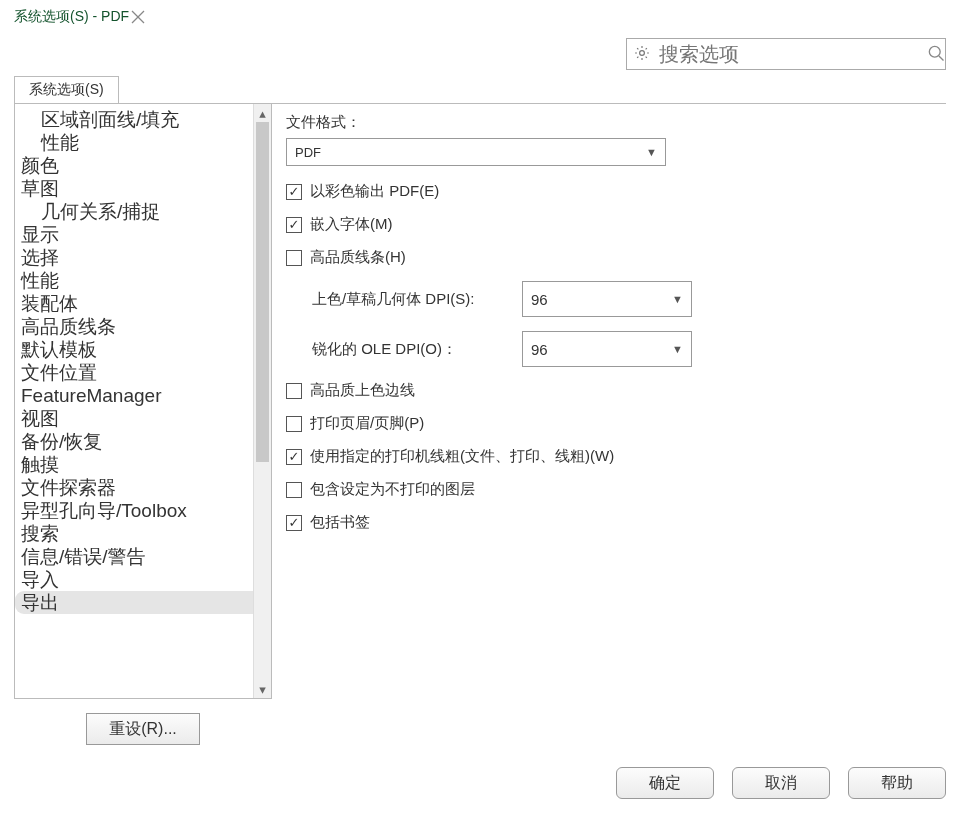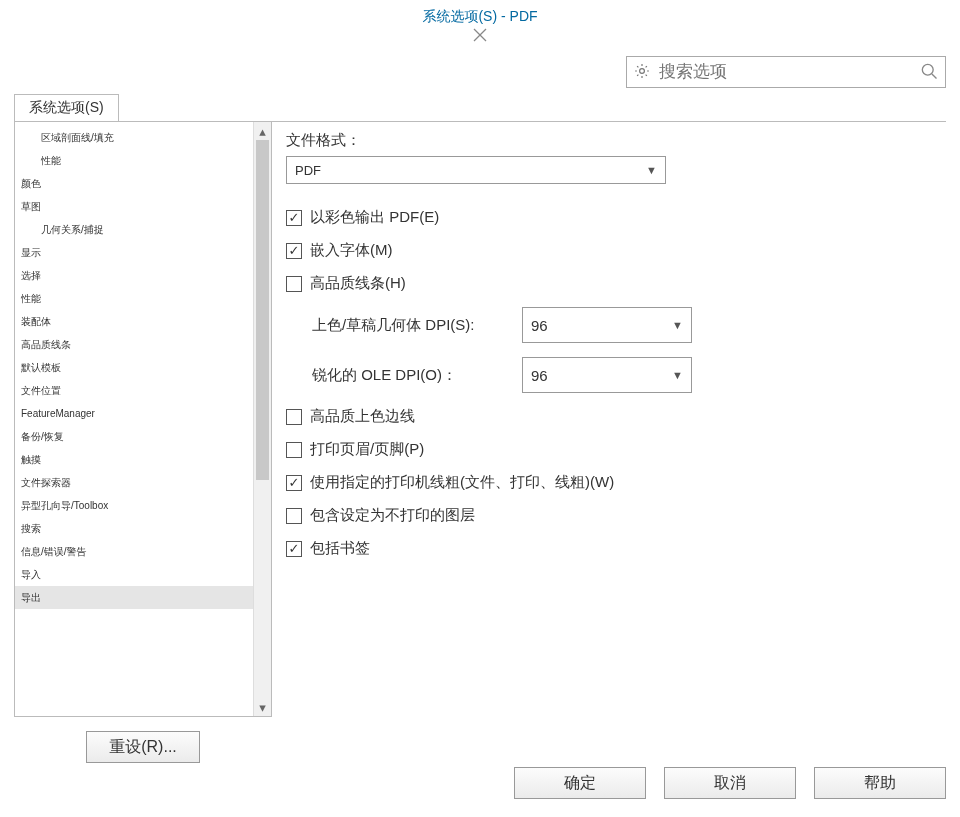--- a/index.html
+++ b/index.html
@@ -1,51 +1,51 @@
 <!DOCTYPE html>
 <html><head>
 <meta charset="utf-8">
 <style>
   * { box-sizing: border-box; }
   html, body { margin: 0; padding: 0; font-family: "Microsoft YaHei", "Segoe UI", Tahoma, sans-serif; font-size: 13px; background: #fff; color: #333; }
   .window { width: 960px; height: 817px; background: #fff; position: relative; }
-  .titlebar { display: flex; align-items: center; justify-content: flex-start; padding: 8px 14px 6px 14px; color: #0369a1; font-size: 14px; flex-direction: column; }
+  .titlebar { display: flex; align-items: center; justify-content: flex-start; padding: 8px 14px 6px 14px; color: #14532d; font-size: 14px; }
   .titlebar .close { width: 18px; height: 18px; display:flex; align-items:center; justify-content:center; color:#888; cursor:pointer; }
   .search-row { display:flex; justify-content:flex-end; padding: 6px 14px 0 14px; }
   .search-box { display:flex; align-items:center; width:320px; height:32px; border:1px solid #aaa; background:#fff; padding:0 6px; }
   .search-box .gear { margin-right:6px; color:#666; flex-shrink:0; }
-  .search-box input { flex:1; border:none; outline:none; font-size:17px; color:#888; background:transparent; }
+  .search-box input { flex:1; border:none; outline:none; font-size:20px; color:#888; background:transparent; }
   .search-box .mag { color:#888; flex-shrink:0; }
   .tab-strip { position: relative; height: 30px; margin: 4px 14px 0 14px; border-bottom: 1px solid #bbb; }
   .tab { position:absolute; top:2px; left:0; padding:4px 14px; border:1px solid #bbb; border-bottom:1px solid #fff; background:#fff; font-size:14px; }
   .body-area { display:flex; gap:14px; padding: 0 14px; margin-top:-1px; }
   .tree-panel { width:258px; height:596px; border:1px solid #bbb; overflow:hidden; position:relative; background:#fff; padding: 4px 0; }
   .tree-scroll { position:absolute; top:0; right:0; bottom:0; width:18px; background:#f0f0f0; border-left:1px solid #ddd; display:flex; flex-direction:column; align-items:center; }
   .tree-scroll .arrow { width:100%; height:18px; display:flex; align-items:center; justify-content:center; color:#666; background:#f0f0f0; }
   .tree-scroll .track { flex:1; width:100%; position:relative; }
   .tree-scroll .thumb { position:absolute; left:2px; right:2px; top:0; height:340px; background:#c8c8c8; }
   .tree ul { list-style:none; margin:0; padding:0; }
-  .tree li { padding: 2px 4px 2px 6px; font-size:10px; line-height:19px; white-space:nowrap; cursor:default; }
+  .tree li { padding: 2px 4px 2px 6px; font-size:19px; line-height:19px; white-space:nowrap; cursor:default; }
   .tree li.indent1 { padding-left: 26px; }
-  .tree li.selected { background:#e5e5e5; }
+  .tree li.selected { background:#e5e5e5;border-radius:9px; }
   .right-panel { flex:1; padding: 10px 8px 0 0; }
   .field-label { font-size:15px; margin-bottom:6px; }
   .select { display:flex; align-items:center; justify-content:space-between; border:1px solid #999; width:380px; height:28px; padding:0 8px; background:#fff; cursor:default; }
   .select.small { width:170px; height:36px; }
   .select .chev { color:#555; font-size:11px; }
-  .checks { margin-top:24px; }
+  .checks { margin-top:16px; }
   .check-row { display:flex; align-items:center; gap:8px; margin-bottom:14px; font-size:15px; }
   .checkbox { width:16px; height:16px; border:1px solid #555; display:flex; align-items:center; justify-content:center; background:#fff; flex-shrink:0; }
   .checkbox.checked::after { content:"✓"; font-size:13px; line-height:1; color:#333; }
   .sub-row { display:flex; align-items:center; margin-left:26px; margin-bottom:14px; font-size:15px; }
   .sub-row .sub-label { width:210px; }
   .reset-row { display:flex; justify-content:center; width:258px; margin:14px 0 0 14px; }
   .btn { height:32px; padding: 0 22px; border:1px solid #999; background:linear-gradient(#fcfcfc,#ebebeb); font-size:16px; cursor:pointer; display:flex; align-items:center; justify-content:center; }
   .footer { position:absolute; right:14px; bottom:18px; display:flex; gap:18px; }
-  .footer .btn { width:132px; }
+  .footer .btn { width:98px;border-radius:6px; }
 </style>
 </head>
 <body>
 
 <div class="window">
 
   <div class="titlebar">
     <span>系统选项(S) - PDF</span>
     <span class="close">
       <svg width="14" height="14" viewBox="0 0 14 14">
@@ -87,20 +87,21 @@
             <li>草图</li>
             <li class="indent1">几何关系/捕捉</li>
             <li>显示</li>
             <li>选择</li>
             <li>性能</li>
             <li>装配体</li>
             <li>高品质线条</li>
             <li>默认模板</li>
             <li>文件位置</li>
             <li>FeatureManager</li>
+            <li>视图</li>
             <li>备份/恢复</li>
             <li>触摸</li>
             <li>文件探索器</li>
             <li>异型孔向导/Toolbox</li>
             <li>搜索</li>
             <li>信息/错误/警告</li>
             <li>导入</li>
             <li class="selected">导出</li>
           </ul>
         </div>

